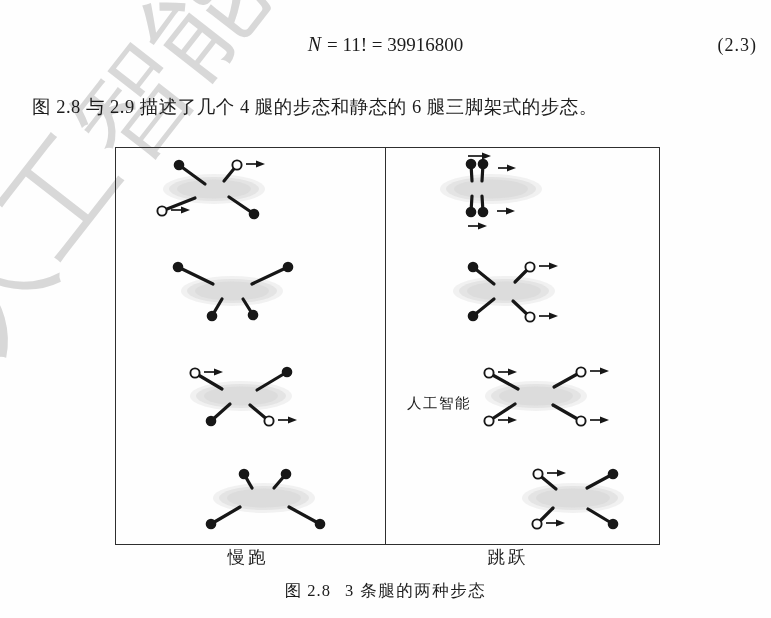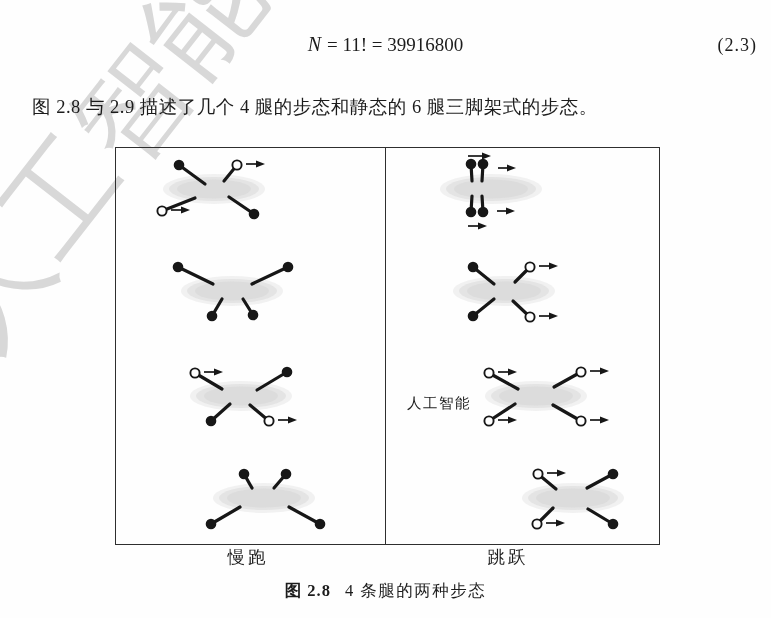--- a/index.html
+++ b/index.html
@@ -26,21 +26,21 @@
     position:absolute;z-index:2;left:115px;top:147px;width:543px;height:396px;
     border:1.4px solid #2e2e2e;box-sizing:content-box;background:transparent;
   }
   .figcanvas{position:absolute;left:0;top:0;}
   .divider{position:absolute;left:269px;top:0;width:1.4px;height:100%;background:#2e2e2e;}
   .annotation{position:absolute;left:291px;top:246px;font-size:14.5px;letter-spacing:1.5px;z-index:3;}
   .panel-label{position:absolute;z-index:2;top:545px;width:84px;text-align:center;font-size:17.5px;letter-spacing:3px;}
   .pl1{left:206px;}
   .pl2{left:466px;}
   .caption{position:absolute;z-index:2;left:0;top:580px;width:100%;text-align:center;font-size:16.5px;}
-  .caption .tag{font-weight:bold;margin-right:14px;letter-spacing:1px;}
+  .caption .tag{font-weight:normal;margin-right:14px;letter-spacing:1px;}
   .caption .txt{letter-spacing:1.5px;}
 </style>
 </head>
 <body>
 
 <div class="page">
 
   <div class="watermark">人工智能</div>
 
 
@@ -175,16 +175,16 @@
         <circle cx="497" cy="376" r="5.3" fill="#171717"></circle>
       </svg>
     <div class="divider"></div>
     <div class="annotation">人工智能</div>
   </div>
 
   <div class="panel-label pl2">跳跃</div>
   <div class="panel-label pl1">慢跑</div>
 
   <div class="caption">
-    <span class="tag">图 2.8</span><span class="txt">4 条腿的两种步态</span>
+    <span class="tag">图 2.8</span><span class="txt">3 条腿的两种步态</span>
   </div>
 
 </div>
 
 </body></html>

